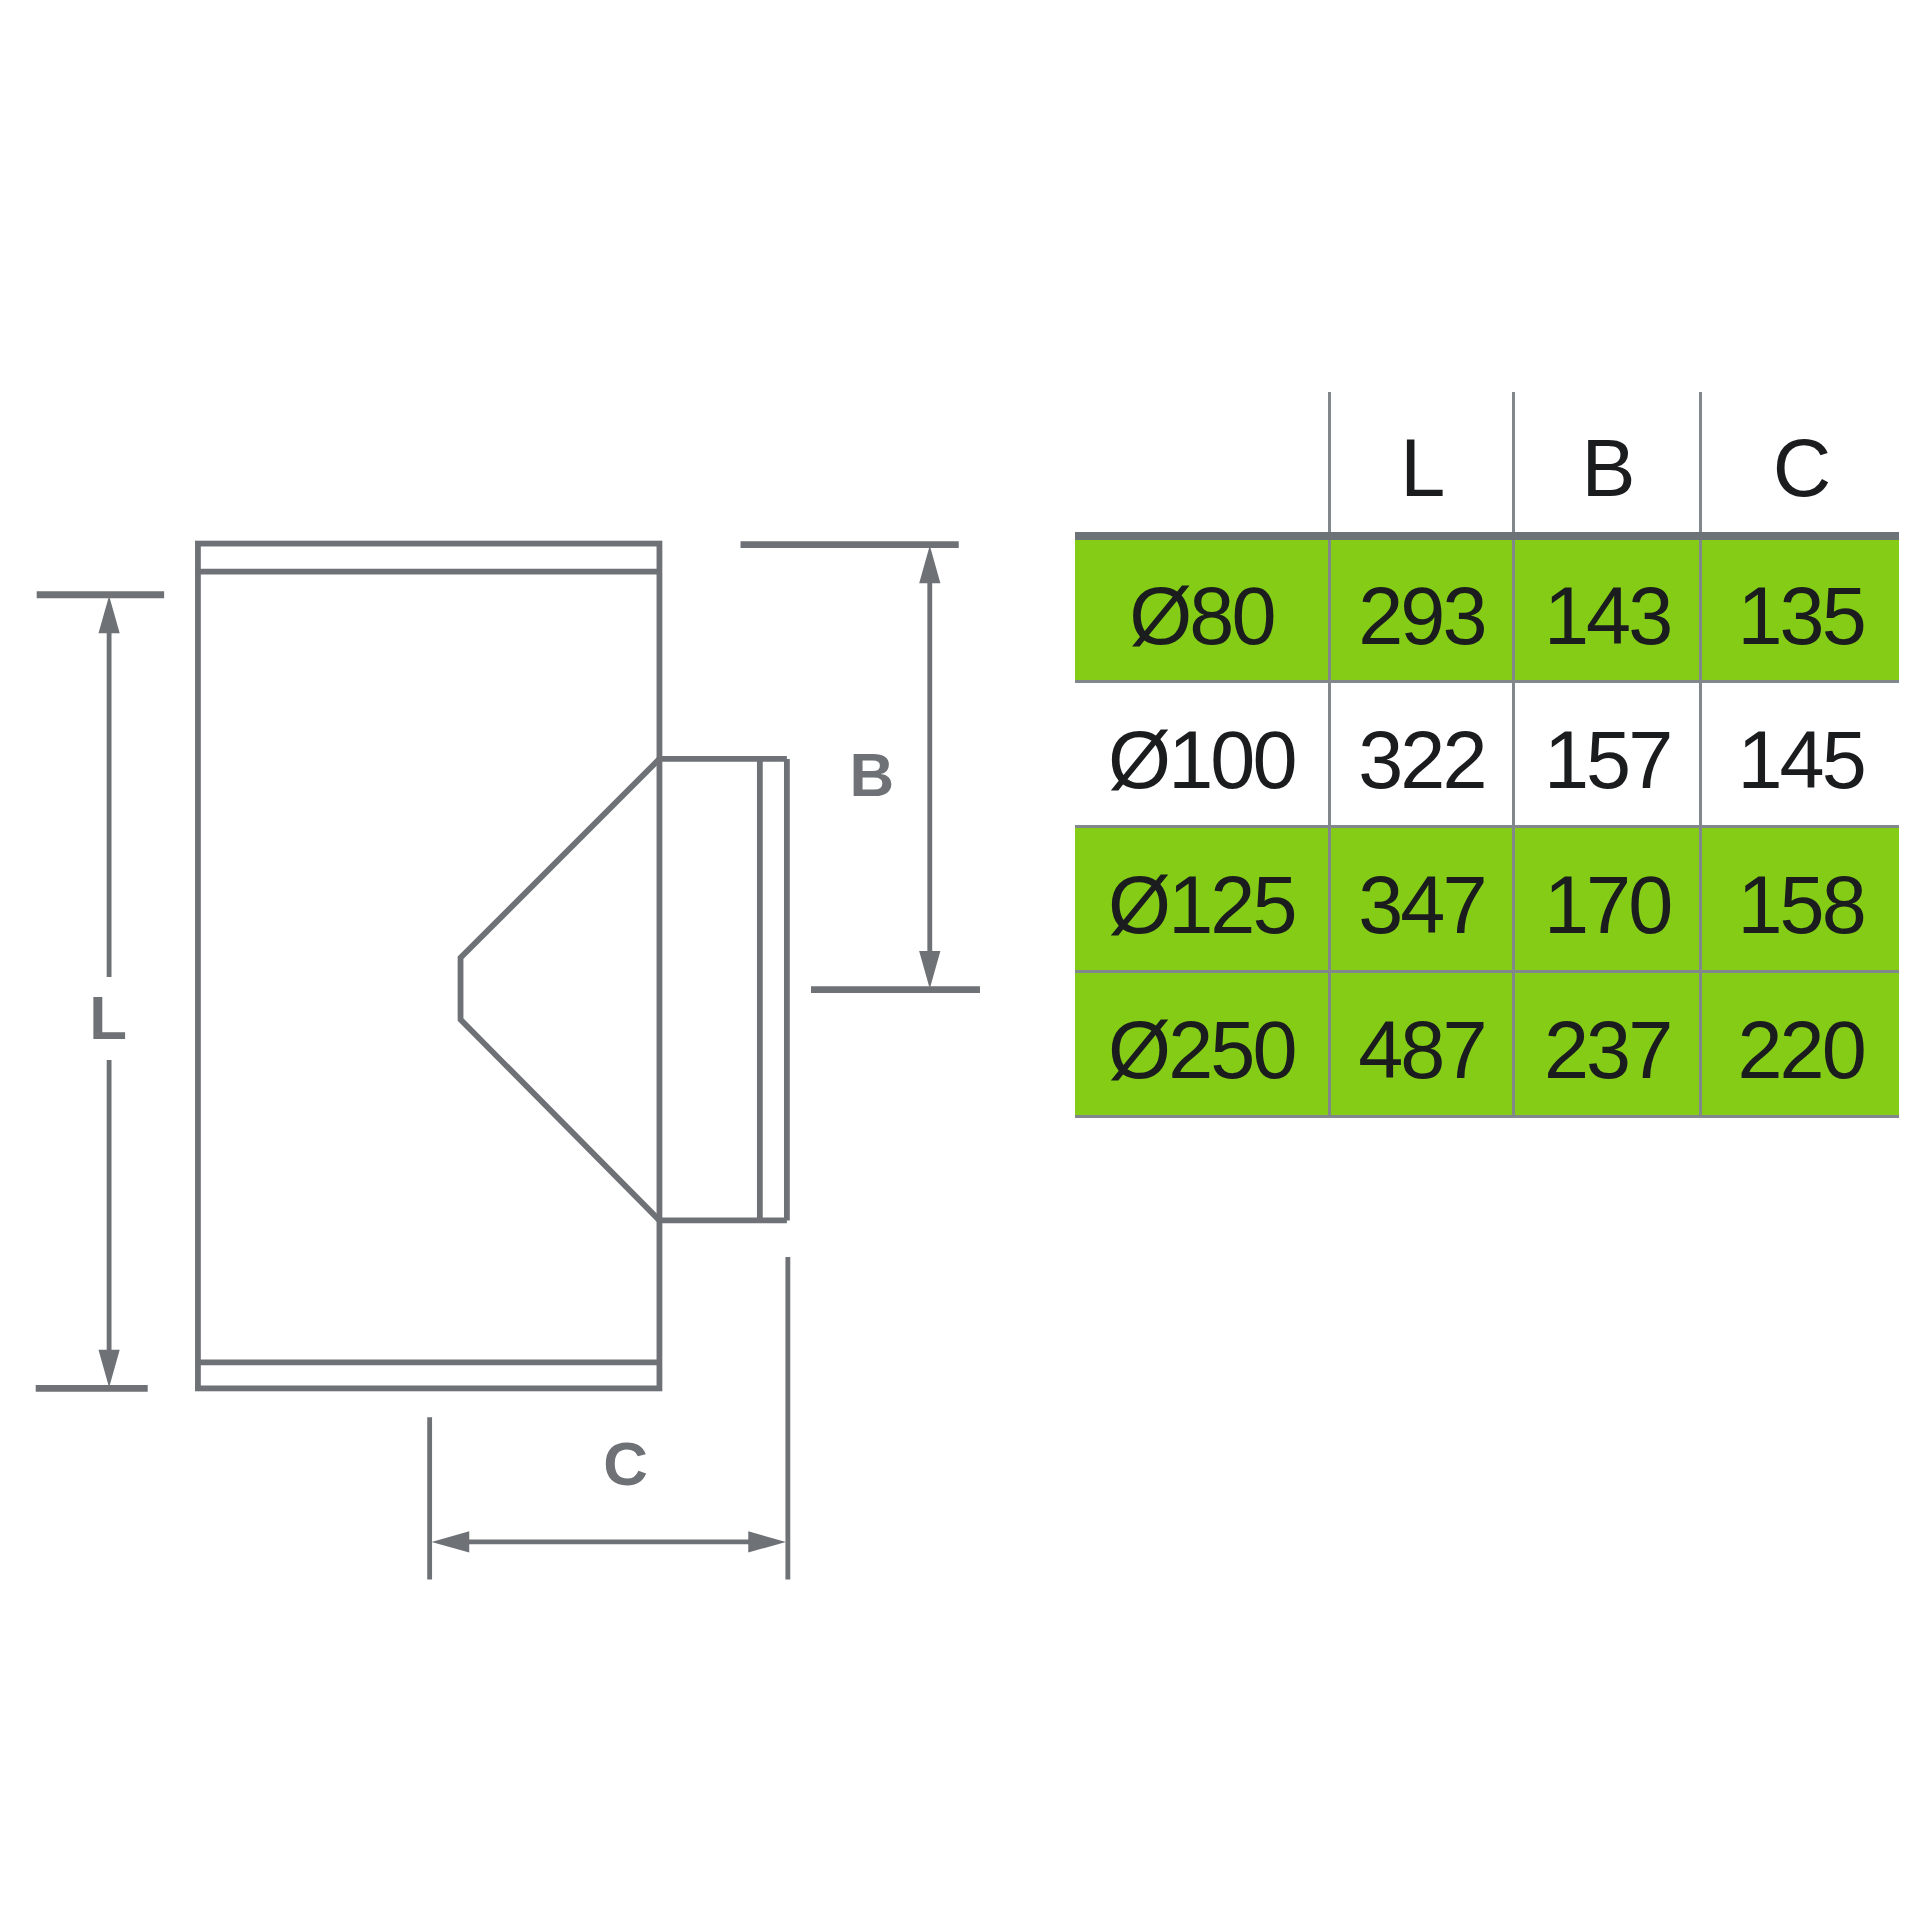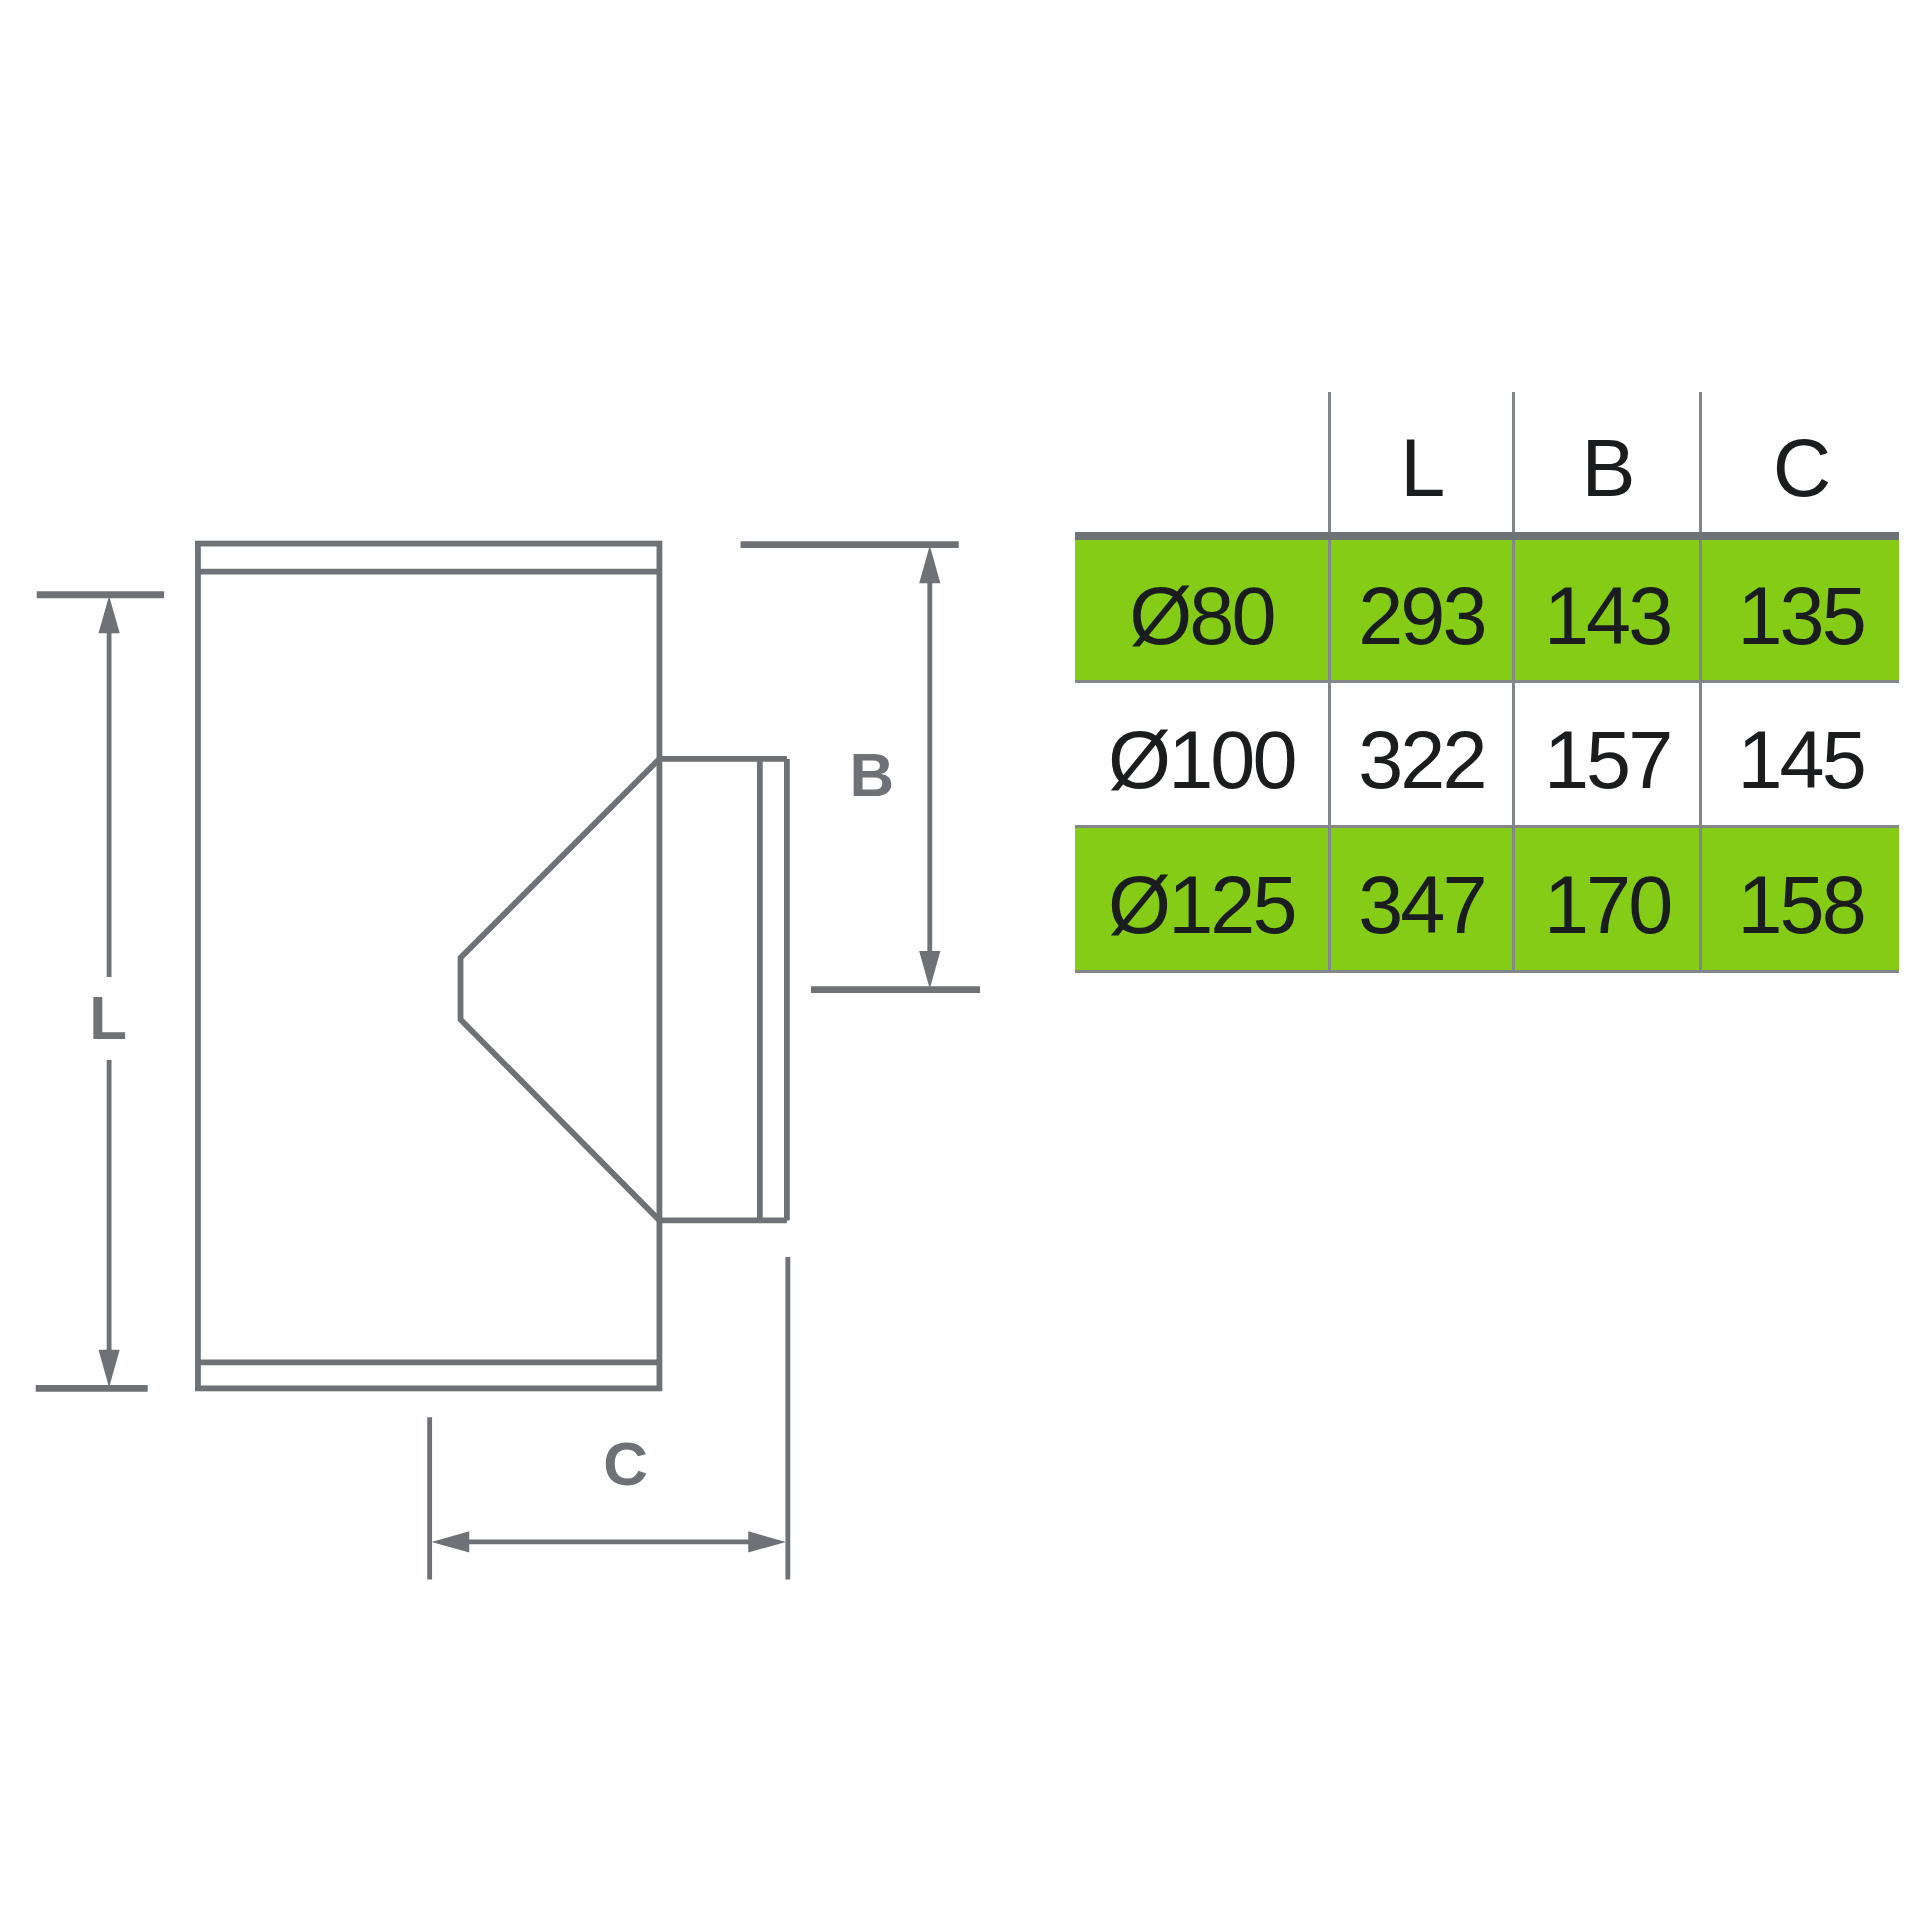--- a/index.html
+++ b/index.html
@@ -144,17 +144,23 @@
           <td class="col-border">322</td>
           <td class="col-border">157</td>
           <td class="col-border">145</td>
         </tr>
         <tr class="alt">
           <td>Ø125</td>
           <td class="col-border">347</td>
           <td class="col-border">170</td>
           <td class="col-border">158</td>
         </tr>
+        <tr class="alt">
+          <td>Ø250</td>
+          <td class="col-border">487</td>
+          <td class="col-border">237</td>
+          <td class="col-border">220</td>
+        </tr>
       </tbody>
   </table>
 
 </div>
 
 
 </body></html>

